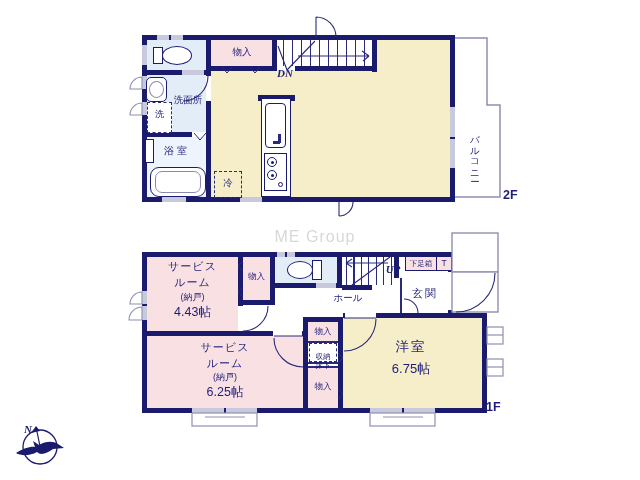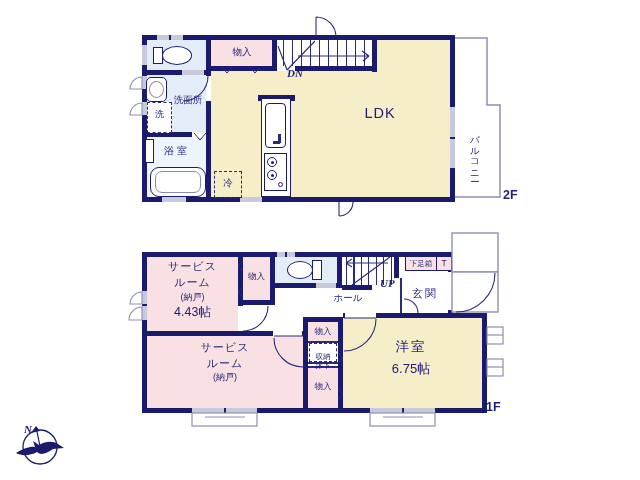--- a/index.html
+++ b/index.html
@@ -194,45 +194,46 @@
     </g>
     <g>
       <circle cx="40" cy="447" r="17" stroke="#1b1b6e" stroke-width="1.3" fill="none"></circle>
       <line x1="36" y1="427" x2="41" y2="451" stroke="#1b1b6e" stroke-width="1.2"></line>
       <polygon points="36,426 31,433 40,431" fill="#1b1b6e"></polygon>
       <path d="M16,453 C24,448 31,446 35,447 L33,441 L39,445 C46,441 53,441 58,444 L64,448 L53,449 C47,453 41,456 37,452 C30,456 21,456 16,453 Z" fill="#1b1b6e"></path>
       <text x="24" y="433" font-size="11" font-weight="bold" fill="#1b1b6e" font-family="Liberation Serif, serif" font-style="italic">N</text>
     </g>
   </svg>
 
+  <div class="watermark" style="left:270px;top:228px;width:90px;text-align:center">ME Group</div>
 
   <div class="lbl" style="left:213px;top:47px;width:58px;font-size:9.5px">物入</div>
   <div class="lbl" style="left:168px;top:95px;width:40px;font-size:9.5px">洗面所</div>
   <div class="lbl" style="left:149px;top:110px;width:21px;font-size:9px">洗</div>
   <div class="lbl" style="left:158px;top:146px;width:38px;font-size:10px;letter-spacing:3px">浴室</div>
   <div class="lbl" style="left:216px;top:178px;width:24px;font-size:9.5px">冷</div>
-  <div class="lbl" style="left:335px;top:106px;width:90px;font-size:14.5px;letter-spacing:1px">LDK</div>
-  <div class="lbl ser" style="left:277px;top:68px;width:26px;font-size:11px;text-align:right">DN</div>
+  <div class="lbl ser" style="left:277px;top:68px;width:26px;font-size:11px;text-align:left">DN</div>
   <div class="lbl vert" style="left:470px;top:120px;height:66px;font-size:9.5px">バルコニー</div>
   <div class="lbl" style="left:503px;top:189px;width:28px;font-size:12.5px;font-weight:600;text-align:left">2F</div>
 
   <div class="lbl" style="left:147px;top:261px;width:91px;font-size:11px;letter-spacing:1px">サービス</div>
   <div class="lbl" style="left:147px;top:277px;width:91px;font-size:11px;letter-spacing:1px">ルーム</div>
   <div class="lbl" style="left:147px;top:293px;width:91px;font-size:9px">(納戸)</div>
   <div class="lbl" style="left:147px;top:306px;width:91px;font-size:12.5px">4.43帖</div>
   <div class="lbl" style="left:147px;top:342px;width:156px;font-size:11px;letter-spacing:1px">サービス</div>
   <div class="lbl" style="left:147px;top:358px;width:156px;font-size:11px;letter-spacing:1px">ルーム</div>
   <div class="lbl" style="left:147px;top:373px;width:156px;font-size:9px">(納戸)</div>
+  <div class="lbl" style="left:147px;top:386px;width:156px;font-size:12.5px">6.25帖</div>
   <div class="lbl" style="left:376px;top:340px;width:70px;font-size:13.5px;letter-spacing:2px">洋室</div>
   <div class="lbl" style="left:376px;top:362px;width:70px;font-size:13px">6.75帖</div>
   <div class="lbl" style="left:405px;top:288px;width:40px;font-size:11px;letter-spacing:2px">玄関</div>
   <div class="lbl" style="left:328px;top:293px;width:40px;font-size:9.5px">ホール</div>
   <div class="lbl" style="left:406px;top:260px;width:30px;font-size:7.5px">下足箱</div>
   <div class="lbl" style="left:436px;top:259px;width:16px;font-size:8.5px">T</div>
-  <div class="lbl ser" style="left:380px;top:278px;width:26px;font-size:11px;text-align:left">UP</div>
+  <div class="lbl ser" style="left:380px;top:264px;width:26px;font-size:11px;text-align:center">UP</div>
   <div class="lbl" style="left:243px;top:272px;width:27px;font-size:8.5px">物入</div>
   <div class="lbl" style="left:308px;top:327px;width:30px;font-size:8.5px">物入</div>
   <div class="lbl" style="left:308px;top:382px;width:30px;font-size:8.5px">物入</div>
   <div class="lbl" style="left:310px;top:362px;width:26px;font-size:7.5px">床下</div>
   <div class="lbl" style="left:310px;top:353px;width:26px;font-size:7.5px">収納</div>
   <div class="lbl" style="left:486px;top:401px;width:28px;font-size:12.5px;font-weight:600;text-align:left">1F</div>
 
 </div>
 
 </body></html>

